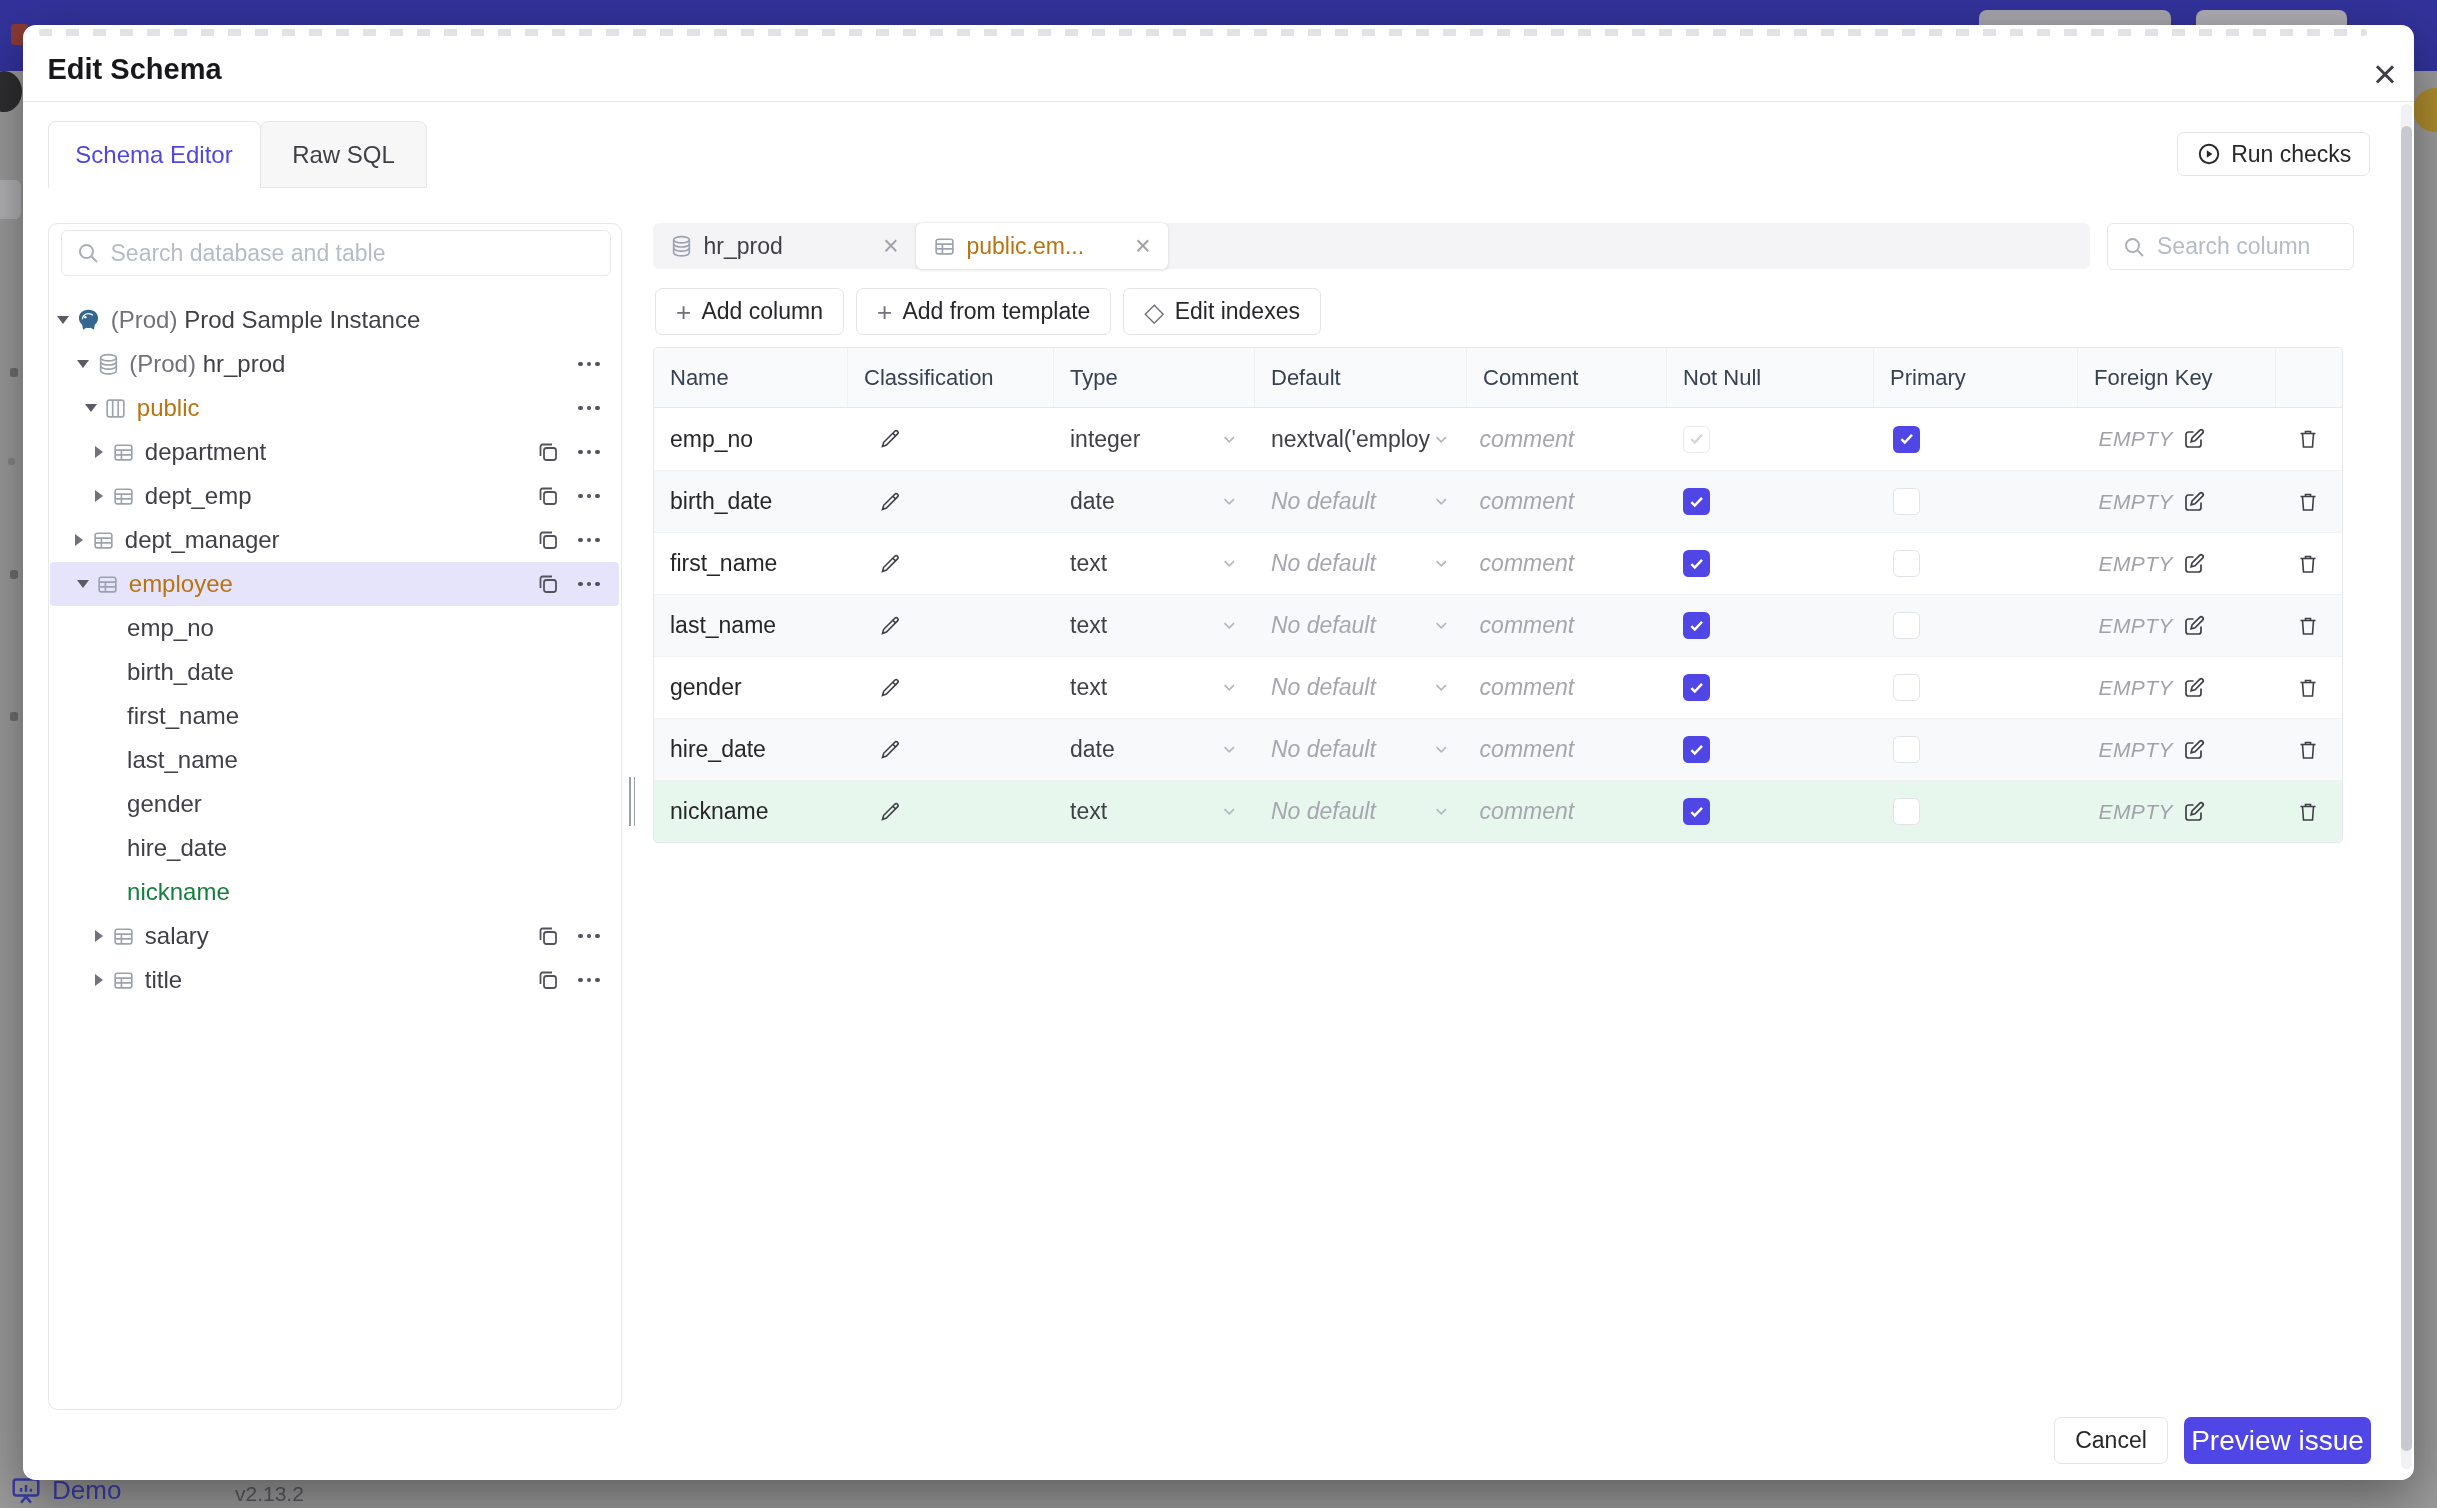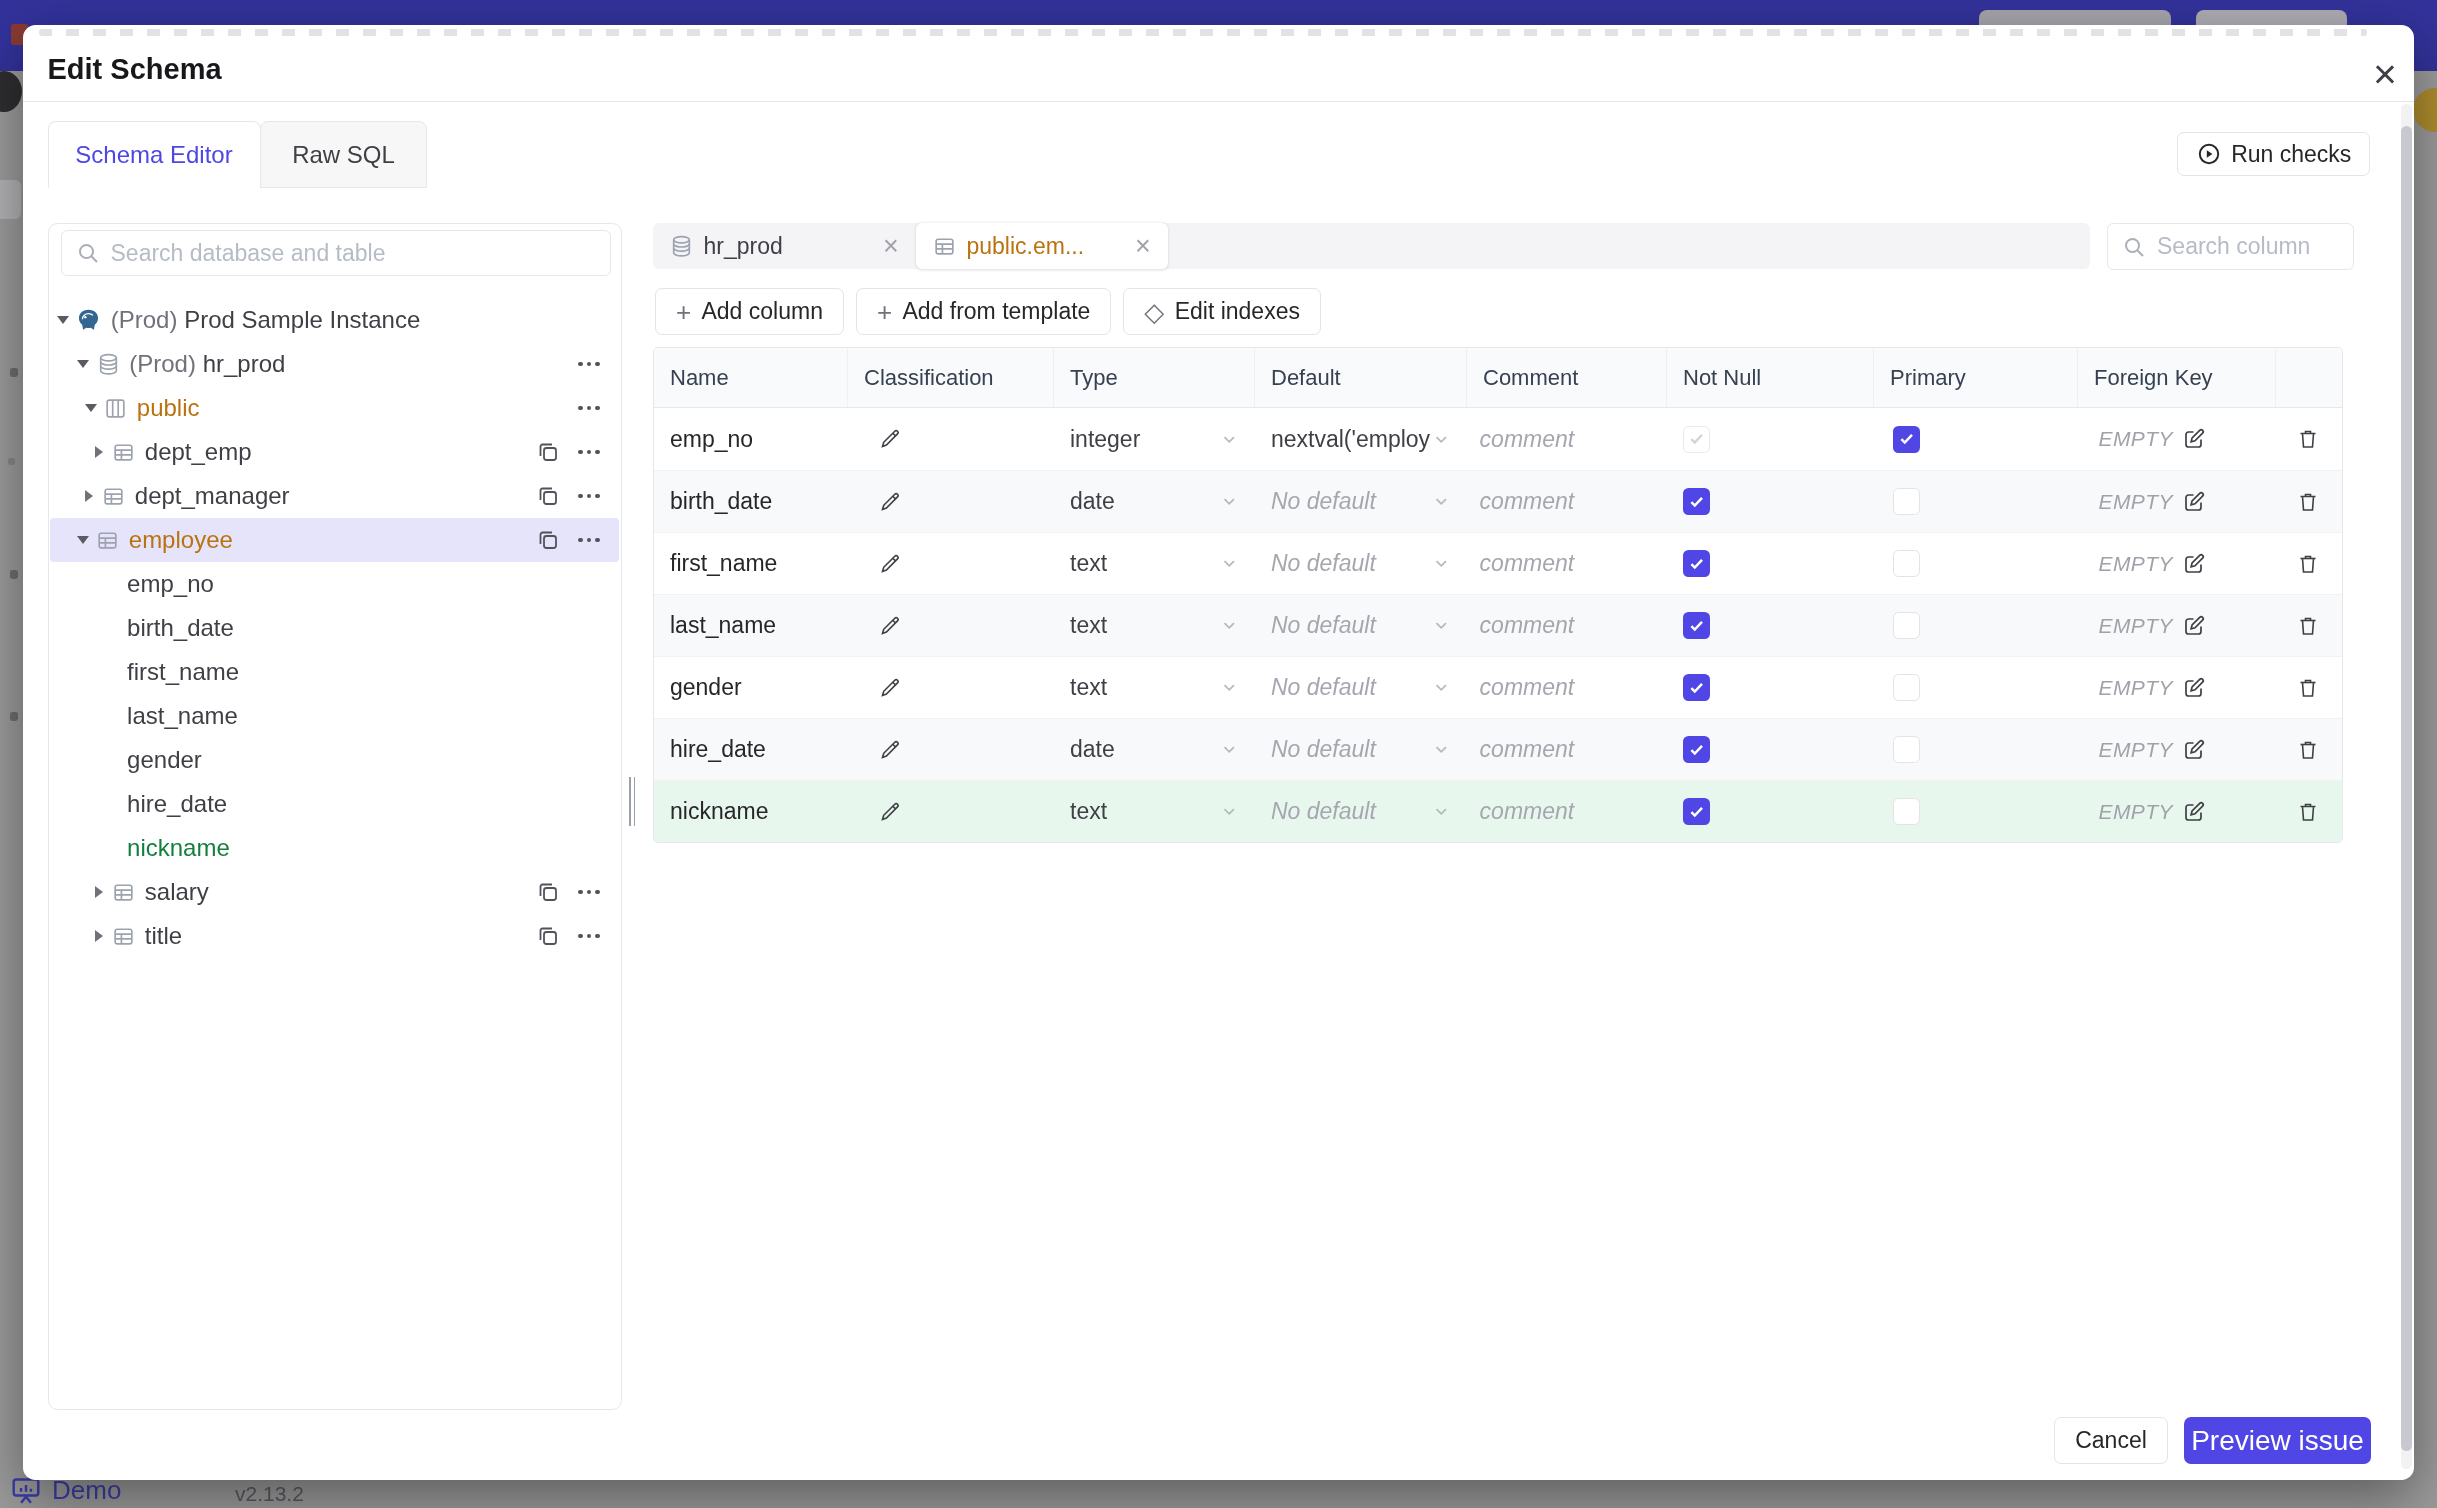--- a/index.html
+++ b/index.html
@@ -227,36 +227,61 @@
         <div class="tree-row" style="padding-left: 36px;">
           <span class="caret">
             <span class="caret-right"></span>
           </span>
           <span class="icon-btn tree-icon">
             <svg width="25" height="25" viewBox="0 0 24 24" fill="none" stroke="#9ca3af" stroke-width="1.6">
               <rect x="4" y="5" width="16" height="14" rx="2"></rect>
               <path d="M4 9.7h16M10 9.7V19M4 14.3h16"></path>
             </svg>
           </span>
+          <span class="tree-label ">department</span>
+          <span class="row-actions">
+            <span class="icon-btn">
+              <svg width="24" height="24" viewBox="0 0 24 24" fill="none" stroke="#52525b" stroke-width="1.8">
+                <rect x="8" y="8" width="12" height="12" rx="2.5"></rect>
+                <path d="M16 4.5H6.5a2 2 0 0 0-2 2V16"></path>
+              </svg>
+            </span>
+            <span class="dots">
+              <i></i>
+              <i></i>
+              <i></i>
+            </span>
+          </span>
+        </div>
+        <div class="tree-row" style="padding-left: 36px;">
+          <span class="caret">
+            <span class="caret-right"></span>
+          </span>
+          <span class="icon-btn tree-icon">
+            <svg width="25" height="25" viewBox="0 0 24 24" fill="none" stroke="#9ca3af" stroke-width="1.6">
+              <rect x="4" y="5" width="16" height="14" rx="2"></rect>
+              <path d="M4 9.7h16M10 9.7V19M4 14.3h16"></path>
+            </svg>
+          </span>
           <span class="tree-label ">dept_emp</span>
           <span class="row-actions">
             <span class="icon-btn">
               <svg width="24" height="24" viewBox="0 0 24 24" fill="none" stroke="#52525b" stroke-width="1.8">
                 <rect x="8" y="8" width="12" height="12" rx="2.5"></rect>
                 <path d="M16 4.5H6.5a2 2 0 0 0-2 2V16"></path>
               </svg>
             </span>
             <span class="dots">
               <i></i>
               <i></i>
               <i></i>
             </span>
           </span>
         </div>
-        <div class="tree-row" style="padding-left: 26px;">
+        <div class="tree-row" style="padding-left: 16px;">
           <span class="caret">
             <span class="caret-right"></span>
           </span>
           <span class="icon-btn tree-icon">
             <svg width="25" height="25" viewBox="0 0 24 24" fill="none" stroke="#9ca3af" stroke-width="1.6">
               <rect x="4" y="5" width="16" height="14" rx="2"></rect>
               <path d="M4 9.7h16M10 9.7V19M4 14.3h16"></path>
             </svg>
           </span>
           <span class="tree-label ">dept_manager</span>

